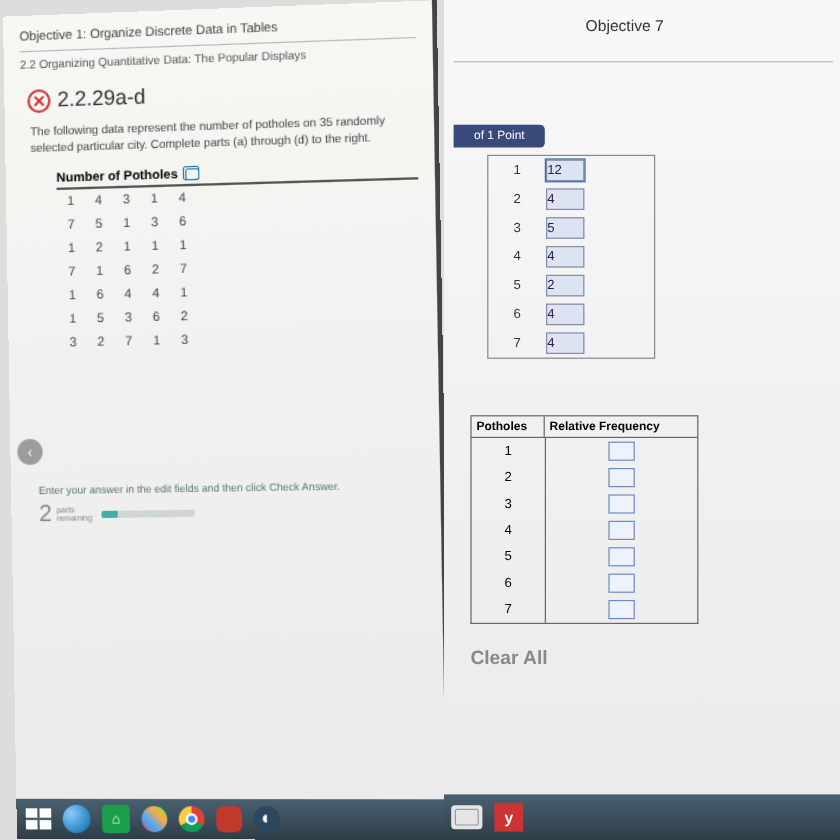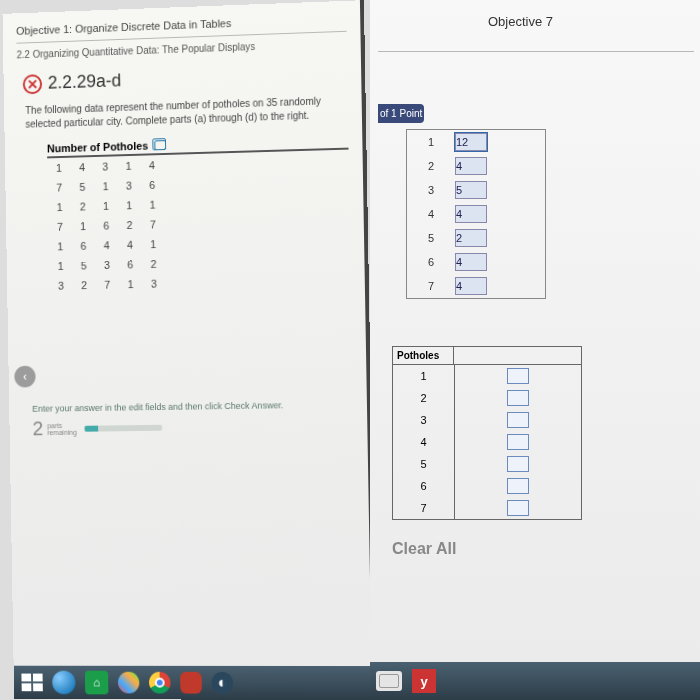--- a/index.html
+++ b/index.html
@@ -34,21 +34,21 @@
   .win-icon:before { left:50%; top:0; bottom:0; width:2px; margin-left:-1px; }
   .win-icon:after { top:50%; left:0; right:0; height:2px; margin-top:-1px; }
   .tb-icon { width: 24px; height: 24px; border-radius: 4px; display: flex; align-items: center; justify-content: center; color: #fff; font-size: 12px; font-weight: bold; }
   .globe { background: radial-gradient(circle at 30% 30%, #8cf, #06a); border-radius: 50%; }
   .store { background: #1a9e4a; }
   .paint { width: 22px; height: 22px; background: linear-gradient(45deg,#f44,#4af,#fa4,#4f4); border-radius: 50%; }
   .chrome { width: 22px; height: 22px; border-radius: 50%; background: conic-gradient(#db4437 0 120deg,#0f9d58 120deg 240deg,#ffcd40 240deg 360deg); position: relative; }
   .chrome:after { content:""; position:absolute; inset:6px; background:#4285f4; border:2px solid #fff; border-radius:50%; }
   .blob { width: 22px; height: 22px; border-radius: 6px; background: #c0392b; }
   .steam { width: 22px; height: 22px; border-radius: 50%; background: #2a475e; color:#fff; display:flex; align-items:center; justify-content:center; }
-  .point-badge { background: #394a7a; color: #fff; font-size: 10px; padding: 4px 2px; border-radius: 0 4px 4px 0; display: inline-block; margin-top: 46px; }
+  .point-badge { background: #394a7a; color: #fff; font-size: 10px; padding: 4px 17px; border-radius: 0 4px 4px 0; display: inline-block; margin-top: 46px; }
   .freq-box { border: 1px solid #888; margin: 6px 0 10px 28px; width: 140px; }
   .freq-row { display: flex; align-items: center; height: 24px; }
   .freq-label { width: 48px; text-align: center; font-size: 11px; color: #333; }
   .freq-input { width: 32px; height: 18px; border: 1px solid #88a; background: #dbe4f0; text-align: left; font-size: 11px; color: #225; }
   .freq-input.sel { outline: 1.5px solid #36a; }
   .freq-hdr { display: flex; border: 1px solid #666; margin-left: 14px; width: 190px; margin-top: 47px; }
   .freq-hdr div { font-size: 10px; font-weight: bold; padding: 3px 4px; border-right: 1px solid #666; }
   .rf-table { border: 1px solid #666; border-top: none; margin-left: 14px; width: 190px; }
   .rf-row { display: flex; height: 22px; align-items: center; }
   .rf-c1 { width: 62px; text-align: center; font-size: 11px; border-right: 1px solid #666; height: 100%; display: flex; align-items: center; justify-content: center; }
@@ -190,20 +190,21 @@
       </div>
       <div class="freq-row">
         <div class="freq-label">7</div>
         <input class="freq-input" value="4" style="">
       </div>
     </div>
 
 
   <div class="freq-hdr">
     <div style="width:61px">Potholes</div>
+    <div style="flex:1;border-right:none">Relative Frequency</div>
   </div>
   <div class="rf-table" id="rf-table">
       <div class="rf-row">
         <div class="rf-c1">1</div>
         <div class="rf-c2">
           <input class="rf-input" style="">
         </div>
       </div>
       <div class="rf-row">
         <div class="rf-c1">2</div>

